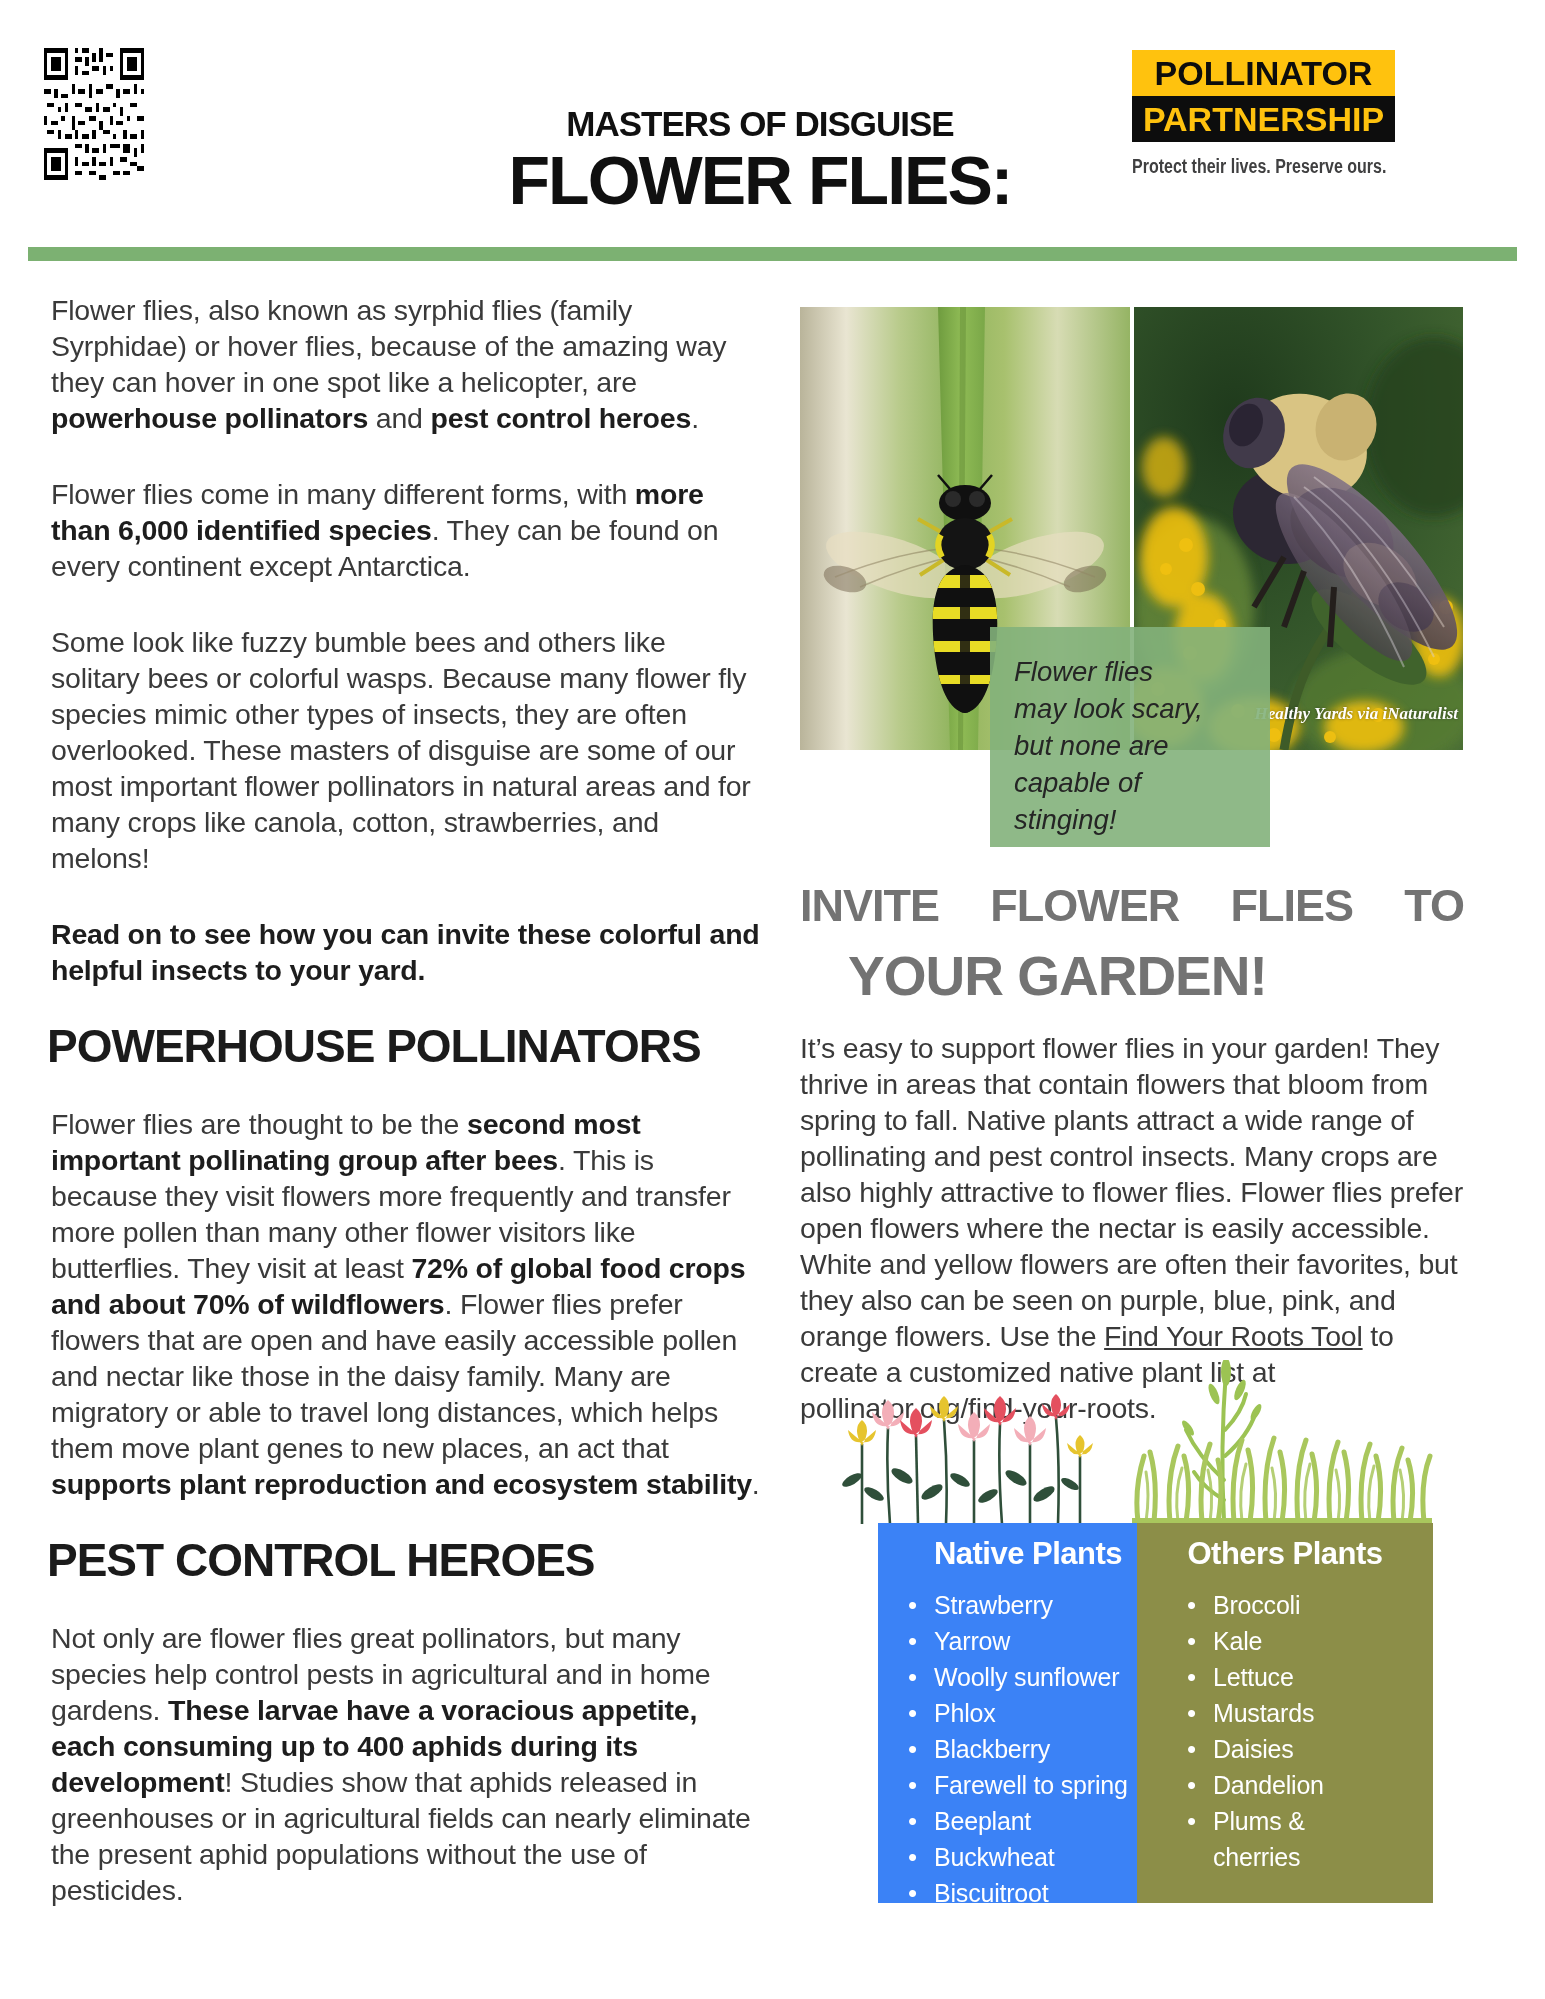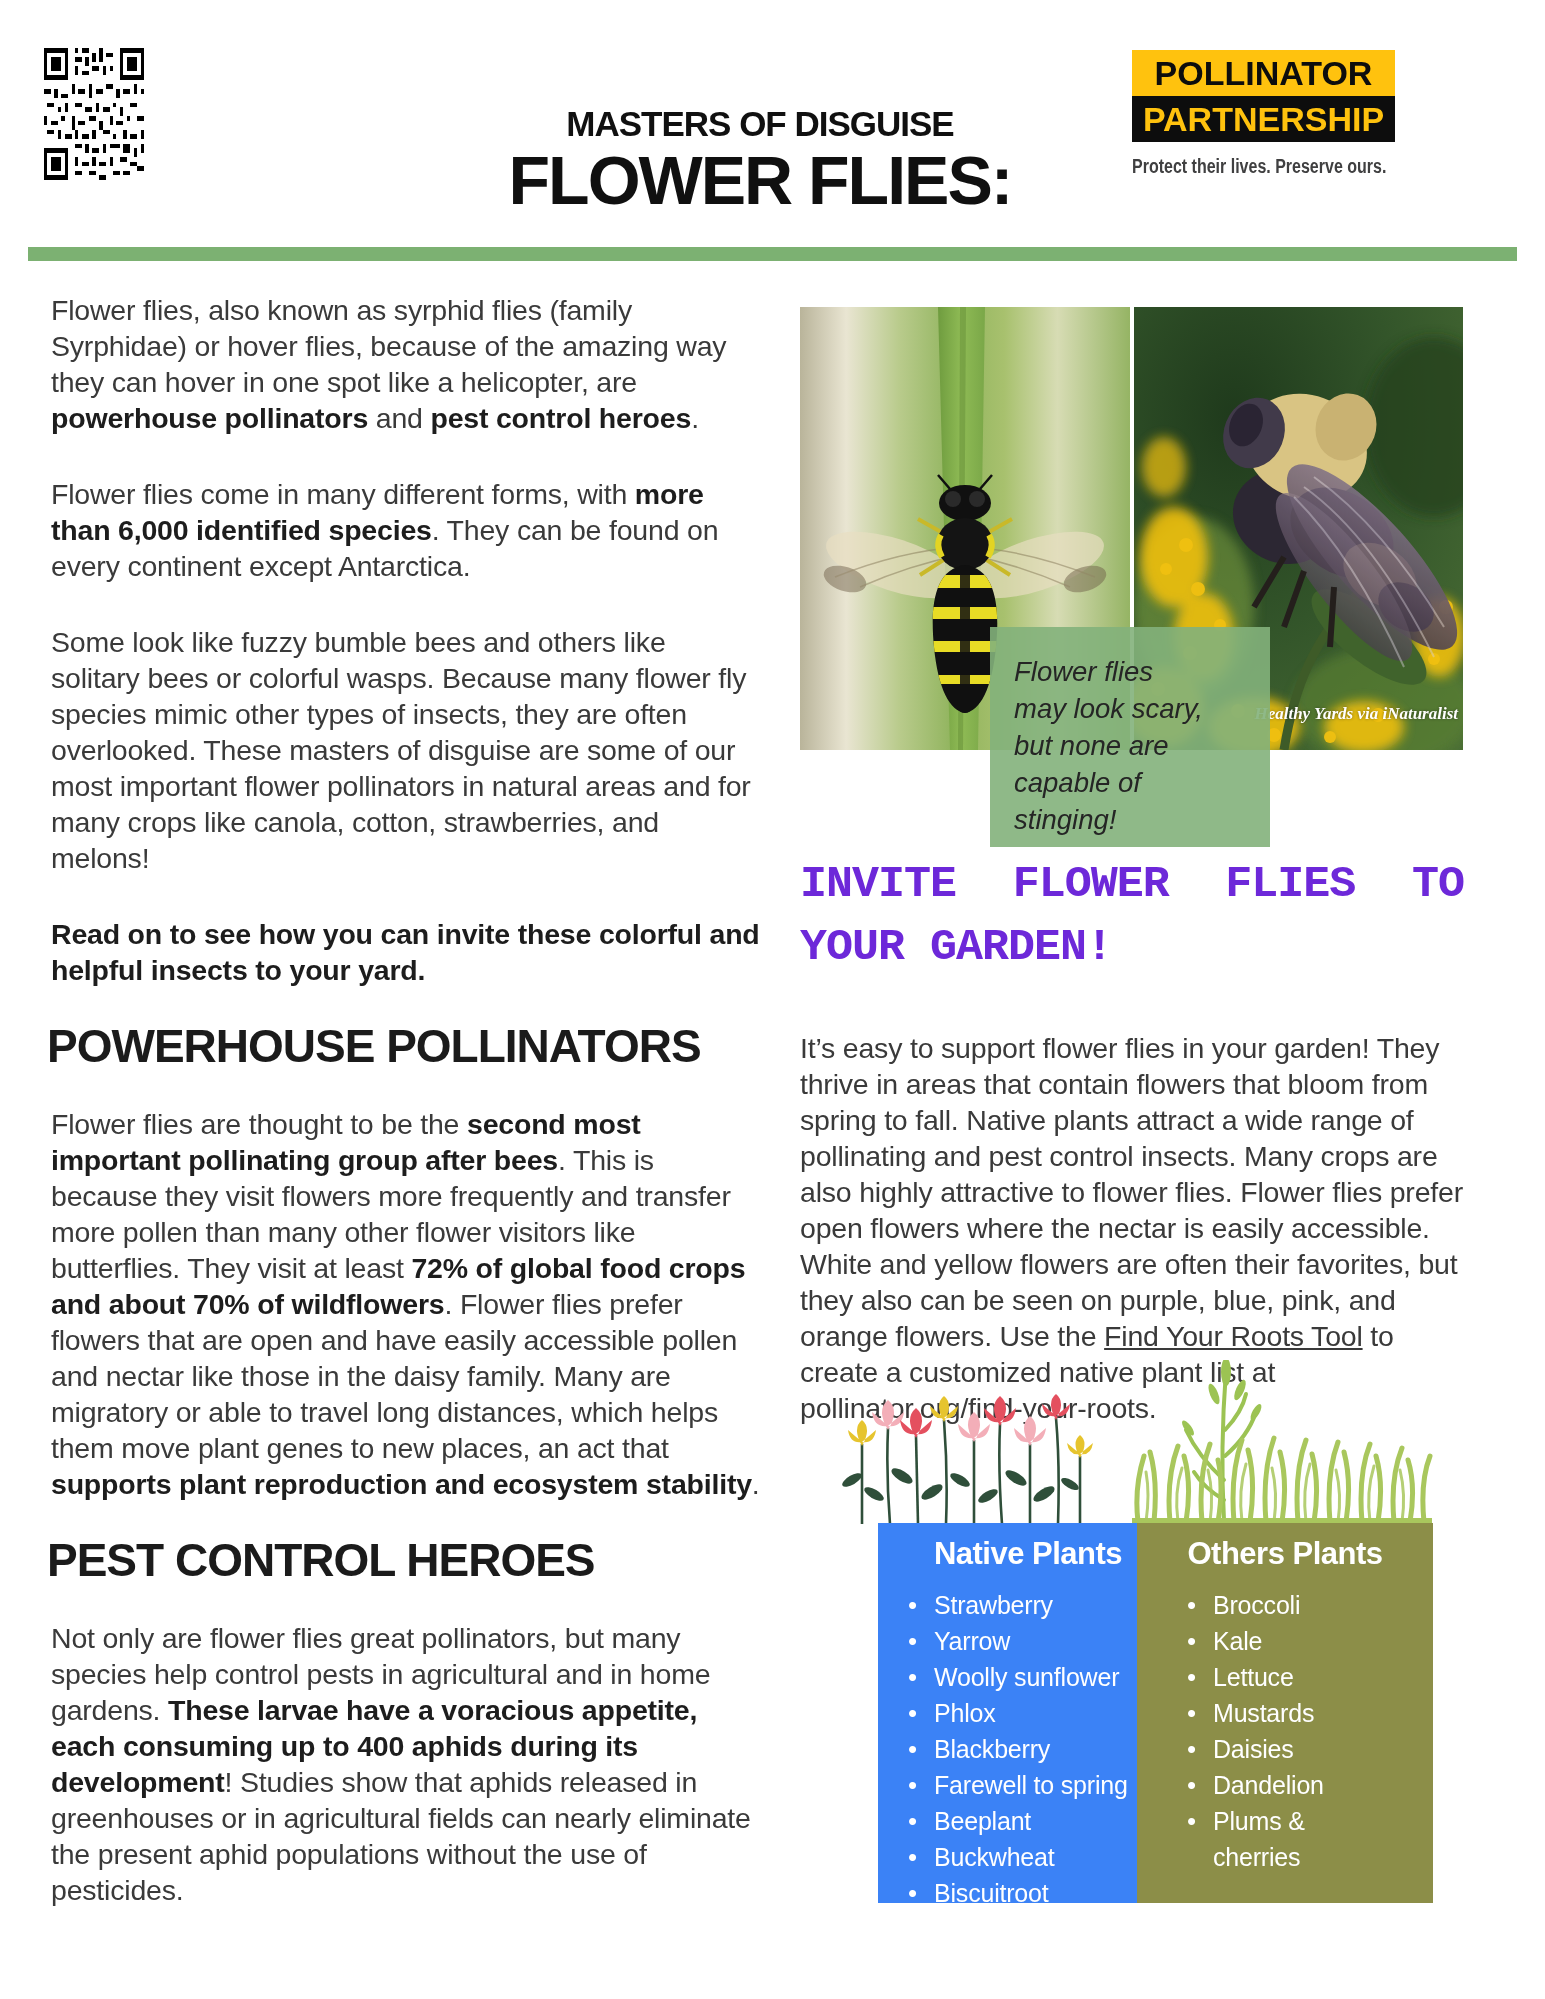--- a/index.html
+++ b/index.html
@@ -28,23 +28,23 @@
   .photo{position:absolute;top:307px;height:443px;overflow:hidden;}
   #photo1{left:800px;width:330px;}
   #photo2{left:1134px;width:329px;}
   #photo-credit{position:absolute;left:1254px;top:704px;width:204px;text-align:right;
       font-family:"Liberation Serif",serif;font-style:italic;font-weight:700;font-size:17px;
       color:#ffffff;text-shadow:0 0 3px rgba(0,0,0,.45);}
   #caption-box{position:absolute;left:990px;top:627px;width:280px;height:220px;
       background:rgba(131,177,123,0.90);box-sizing:border-box;padding:26px 18px 0 24px;}
   #caption-box .cap{font-style:italic;font-size:27.5px;line-height:37px;color:#252525;white-space:pre-line;}
   
-  #invite-h{position:absolute;left:800px;top:859px;width:664px;color:#6d28d9;font-family:Liberation Mono, monospace;}
+  #invite-h{position:absolute;left:800px;top:880px;width:664px;color:#737373;}
   #invite-line1{font-size:45px;font-weight:700;letter-spacing:-1px;text-align:justify;text-align-last:justify;}
-  #invite-line2{font-size:45px;font-weight:700;letter-spacing:-1px;margin-top:12px;}
+  #invite-line2{font-size:55px;font-weight:700;letter-spacing:-1px;margin-top:12px;margin-left:48px;}
   #right-p{position:absolute;left:800px;top:1030px;width:668px;}
   
   #flowers-illu{position:absolute;left:842px;top:1384px;width:252px;height:140px;}
   #grass-illu{position:absolute;left:1128px;top:1360px;width:306px;height:164px;}
   .plant-box{position:absolute;top:1523px;height:380px;box-sizing:border-box;padding-top:13px;}
   #native-box{left:834px;width:300px;background:#3b82f6;margin-left:44px;}
   #others-box{left:1137px;width:296px;background:#8C8E48;}
   .plant-h{text-align:center;color:#fff;font-weight:700;font-size:31px;letter-spacing:-0.5px;}
   .plant-list{list-style:none;margin:16px 0 0 0;padding:0 10px 0 28px;}
   .plant-list li{position:relative;padding-left:28px;color:#fff;font-size:25px;line-height:35.5px;

